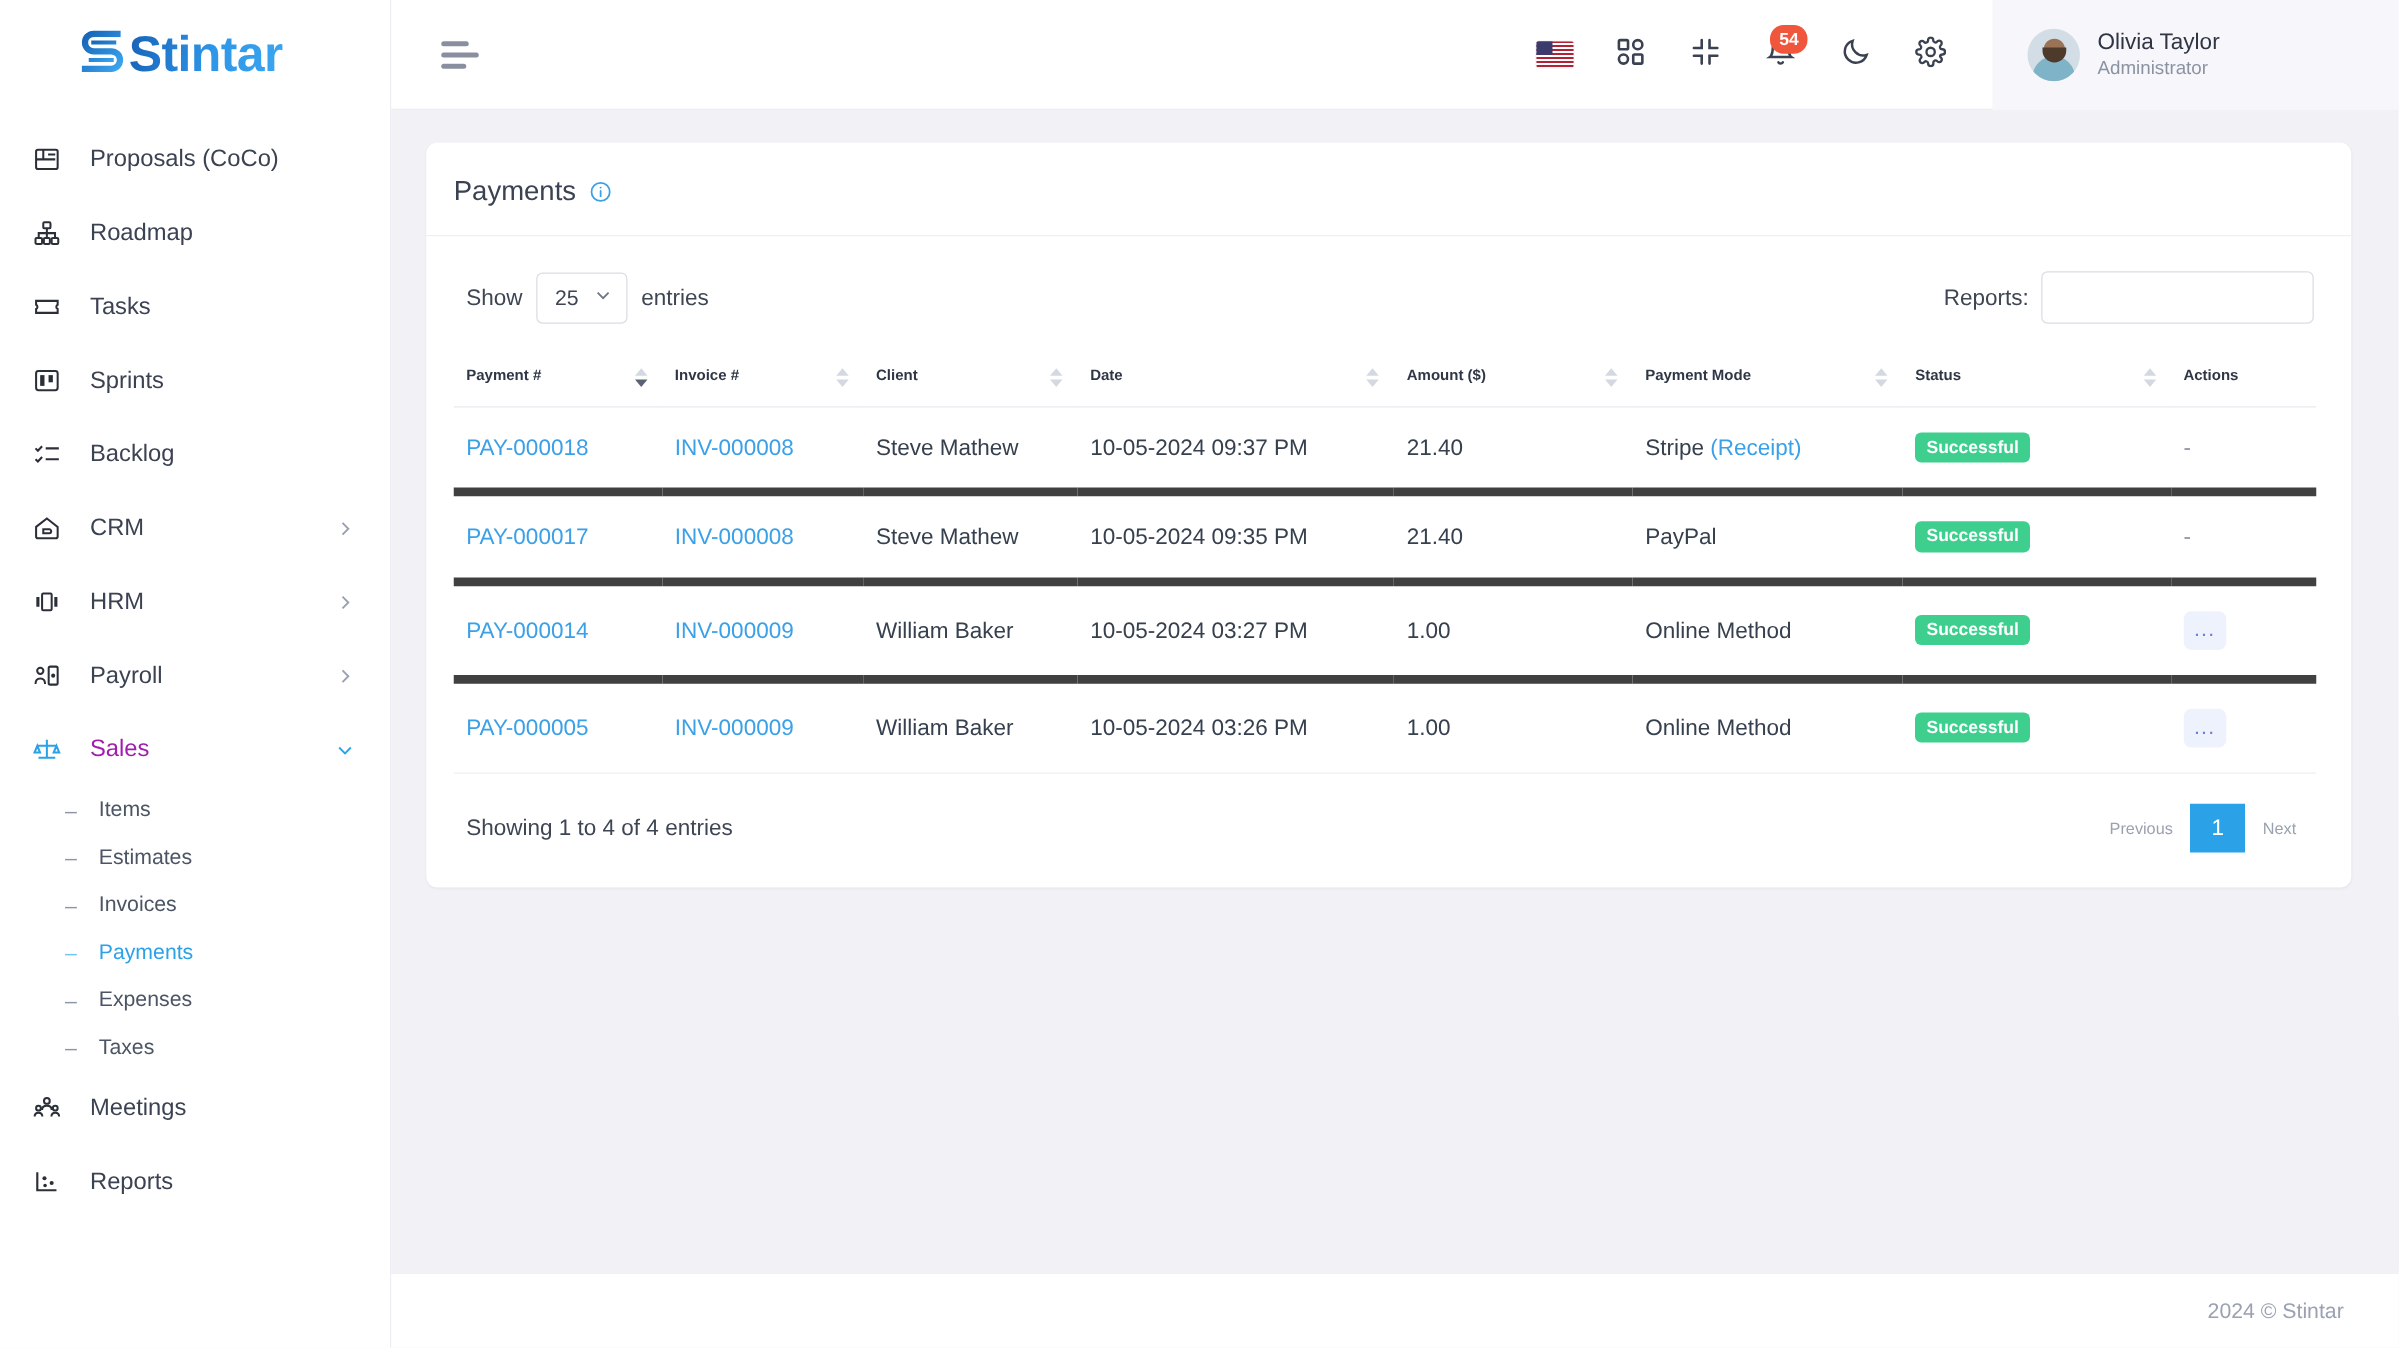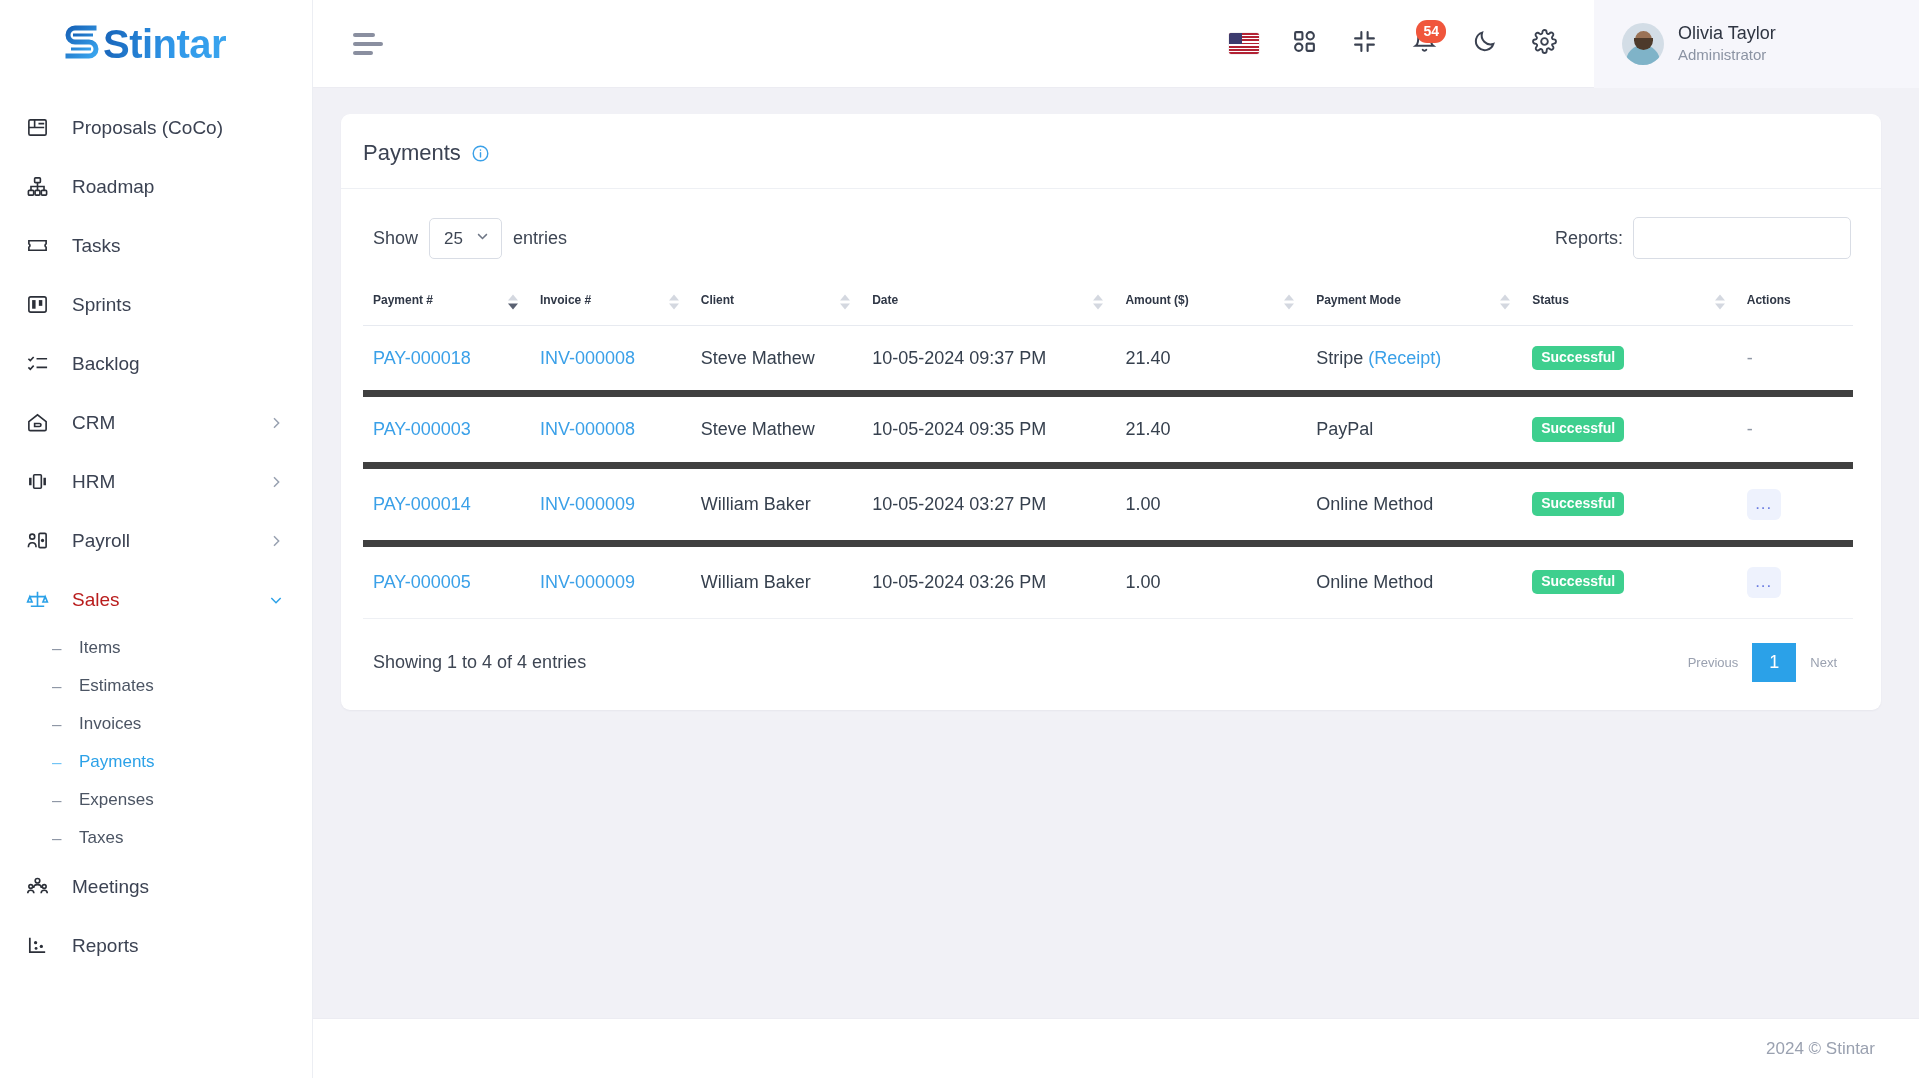--- a/index.html
+++ b/index.html
@@ -42,21 +42,21 @@
     color: #3b4252; font-size: 19px;
     cursor: pointer; position: relative;
   }
   .nav-item .ico {
     width: 30px; height: 26px; flex: 0 0 30px;
     display: flex; align-items: center; justify-content: flex-start;
     color: #2b2f38;
   }
   .nav-item .lbl { margin-left: 16px; flex: 1; white-space: nowrap; }
   .nav-item .caret { color: #97a0b0; display: flex; align-items: center; }
-  .nav-item.active { color: #b91c1c; }
+  .nav-item.active { color: #a21caf; }
   .nav-item.active .ico { color: #2ba1e8; }
   .nav-item.active .caret { color: #2ba1e8; }
 
   .sub-item {
     display: flex; align-items: center;
     height: 38px; padding-left: 52px;
     font-size: 17px; color: #4c5564; cursor: pointer;
   }
   .sub-item .dash {
     width: 14px; flex: 0 0 14px; color: #8c95a4;
@@ -639,21 +639,21 @@
                 <td>21.40</td>
                 <td>
                   <span>Stripe</span>
                   <a class="lnk">(Receipt)</a>
                 </td>
                 <td><span class="status-badge">Successful</span></td>
                 <td><span class="muted-dash">-</span></td>
               </tr>
 
               <tr>
-                <td><a class="lnk">PAY-000003</a></td>
+                <td><a class="lnk">PAY-000017</a></td>
                 <td><a class="lnk">INV-000008</a></td>
                 <td>Steve Mathew</td>
                 <td>10-05-2024 09:35 PM</td>
                 <td>21.40</td>
                 <td>
                   <span>PayPal</span>
                 </td>
                 <td><span class="status-badge">Successful</span></td>
                 <td><span class="muted-dash">-</span></td>
               </tr>

